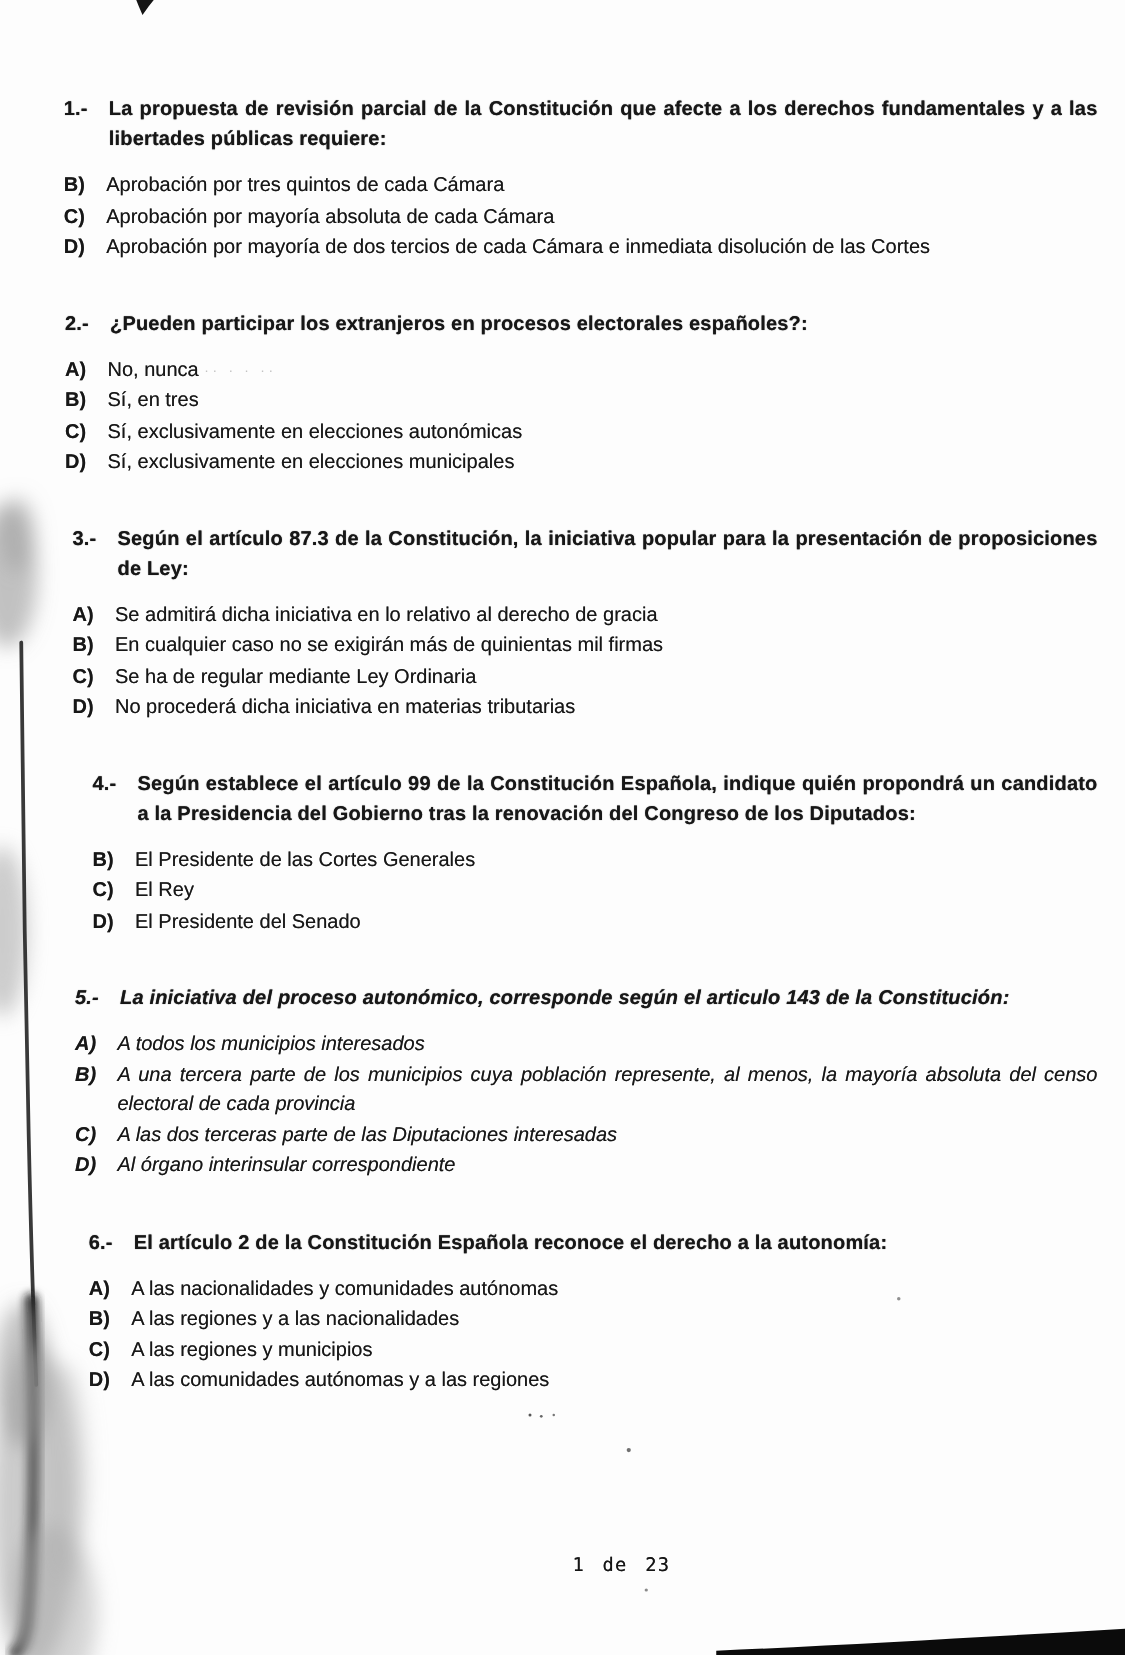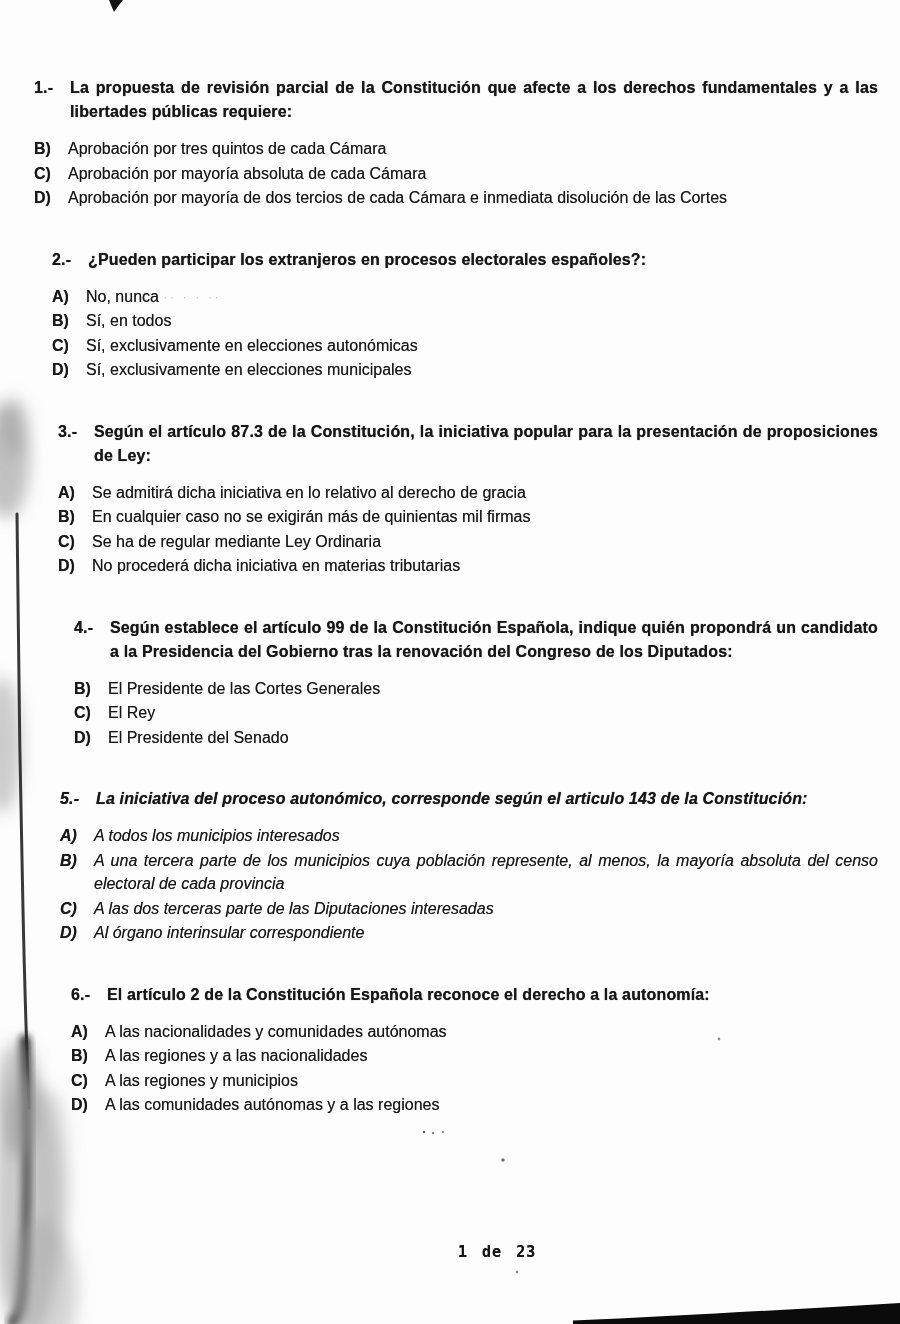--- a/index.html
+++ b/index.html
@@ -11,21 +11,21 @@
     font-family:"Liberation Sans", sans-serif;
     color:#171717;
   }
   .content{
     position:absolute;top:0;left:0;
     width:844px;
     padding:76px 22px 0 34px;
   }
   .question{margin:0 0 37px 0;}
   
-  .q0{margin-left:0;}
+  .q0{margin-left:17px;}
   .q1{margin-left:18px;}
   .q2{margin-left:24px;}
   .q3{margin-left:40px;}
   .q4{margin-left:26px;font-style:italic;}
   .q5{margin-left:37px;}
   .q-heading{
     font-weight:700;
     font-size:16px;
     line-height:24px;
     letter-spacing:0.15px;
@@ -51,21 +51,21 @@
     font-size:11px;
     letter-spacing:3px;
     text-shadow:none;
     vertical-align:1px;
   }
   .footer{
     position:absolute;
     left:458px;top:1243px;
     font-family:"DejaVu Sans Mono", monospace;
     font-size:15px;
-    font-weight:700;
+    font-weight:400;
     letter-spacing:1px;
     word-spacing:4px;
     color:#151515;
     text-shadow:0 0 0.5px rgba(0,0,0,0.7);
   }
   .artifacts{
     position:absolute;inset:0;
     pointer-events:none;
     z-index:5;
   }
@@ -92,21 +92,21 @@
   </section>
     <section class="question q1">
     <p class="q-heading">
       <span class="q-num">2.-</span><span>¿Pueden participar los extranjeros en procesos electorales españoles?:</span>
     </p>
     <ul class="options">
         <li class="option">
     <span class="opt-letter">A)</span><span>No, nunca</span> <span class="opt-faint">·· ·  · ··</span>
   </li>
         <li class="option">
-    <span class="opt-letter">B)</span><span>Sí, en todos</span> <span class="opt-faint"></span>
+    <span class="opt-letter">B)</span><span>Sí, en tres</span> <span class="opt-faint"></span>
   </li>
         <li class="option">
     <span class="opt-letter">C)</span><span>Sí, exclusivamente en elecciones autonómicas</span> <span class="opt-faint"></span>
   </li>
         <li class="option">
     <span class="opt-letter">D)</span><span>Sí, exclusivamente en elecciones municipales</span> <span class="opt-faint"></span>
   </li>
       </ul>
   </section>
     <section class="question q2">

